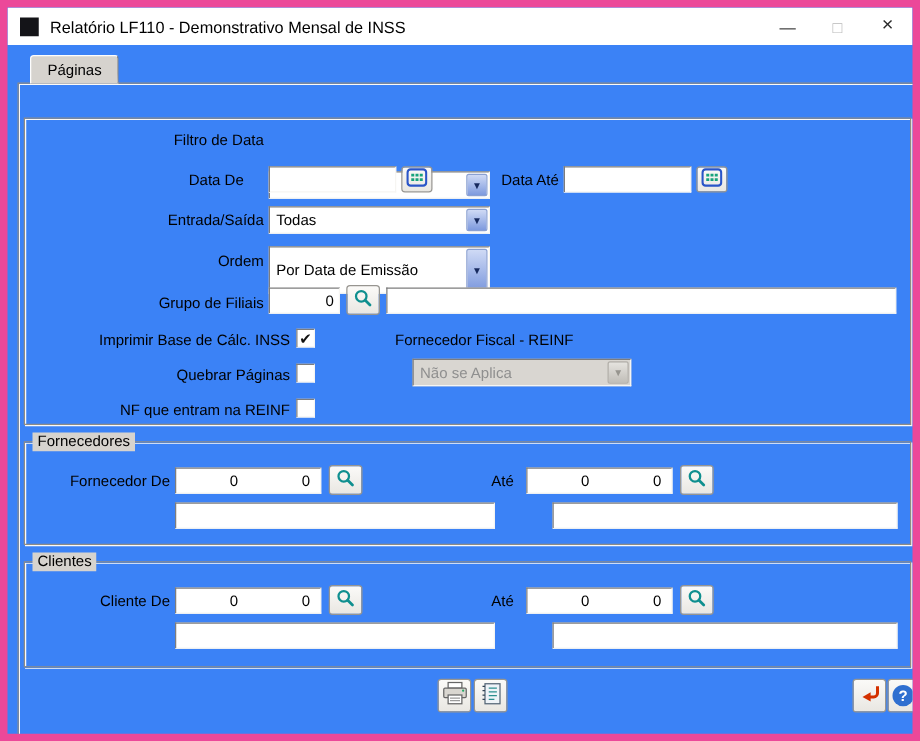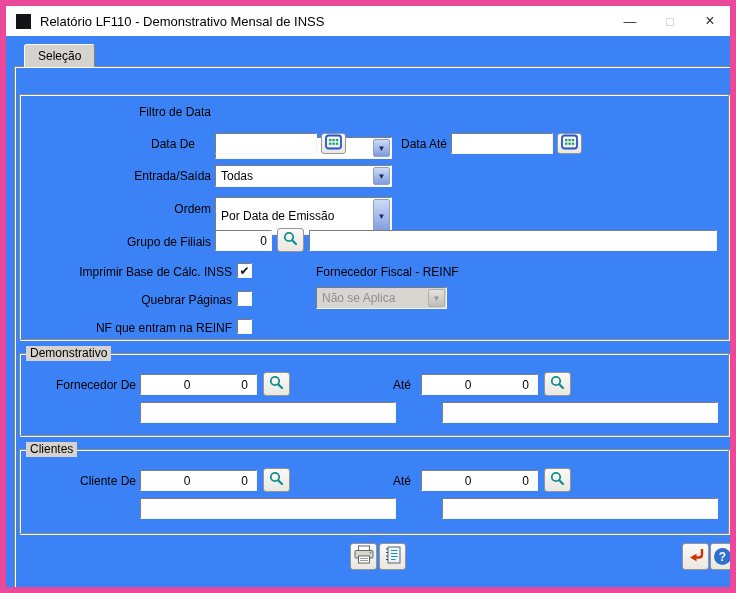--- a/index.html
+++ b/index.html
@@ -73,21 +73,21 @@
   <div class="titlebar">
     <div class="app-icon"></div>
     <div class="title-text">Relatório LF110 - Demonstrativo Mensal de INSS</div>
     <div class="win-controls">
       <div class="win-btn">—</div>
       <div class="win-btn disabled">□</div>
       <div class="win-btn" style="font-size:16px;">×</div>
     </div>
   </div>
 
-  <div class="tab">Seleção</div>
+  <div class="tab">Páginas</div>
 
   <div class="tabpage"></div>
 
   <div class="group" style="left:13px; top:88px; width:710px; height:246px;"></div>
 
   <div class="label r" style="left:65px; top:99px; width:140px;">Filtro de Data</div>
   <div class="combo" style="left:209px; top:95px; width:177px; height:22px;margin-top:36px;">
     <div class="txt">Movimento</div>
     <div class="arrow">▼</div>
   </div>
@@ -151,30 +151,30 @@
     </span>
   </div>
   <div class="field" style="left:303px; top:224px; width:408px; height:21px;"></div>
 
   <div class="label r" style="left:26px; top:259px; width:200px;">Imprimir Base de Cálc. INSS</div>
   <div class="checkbox" style="left:231px; top:257px;">✔</div>
   <div class="label" style="left:310px; top:259px; width:220px;">Fornecedor Fiscal - REINF</div>
 
   <div class="label r" style="left:76px; top:287px; width:150px;">Quebrar Páginas</div>
   <div class="checkbox" style="left:231px; top:285px;"></div>
-  <div class="combo disabled" style="left:310px; top:281px; width:131px; height:22px;">
+  <div class="combo disabled" style="left:324px; top:281px; width:175px; height:22px;">
     <div class="txt">Não se Aplica</div>
     <div class="arrow">▼</div>
   </div>
 
   <div class="label r" style="left:26px; top:315px; width:200px;">NF que entram na REINF</div>
   <div class="checkbox" style="left:231px; top:313px;"></div>
 
   <div class="group" style="left:13px; top:347px; width:710px; height:83px;">
-    <div class="legend">Demonstrativo</div>
+    <div class="legend">Fornecedores</div>
   </div>
 
   <div class="label r" style="left:30px; top:372px; width:100px;">Fornecedor De</div>
   <div class="rangefield" style="left:134px; top:368px; width:117px; height:21px;">
     <span>0</span>
     <span>0</span>
   </div>
   <div class="btn small" style="left:257px; top:366px;">
     <span>
       <svg width="15" height="15" viewBox="0 0 15 15">

